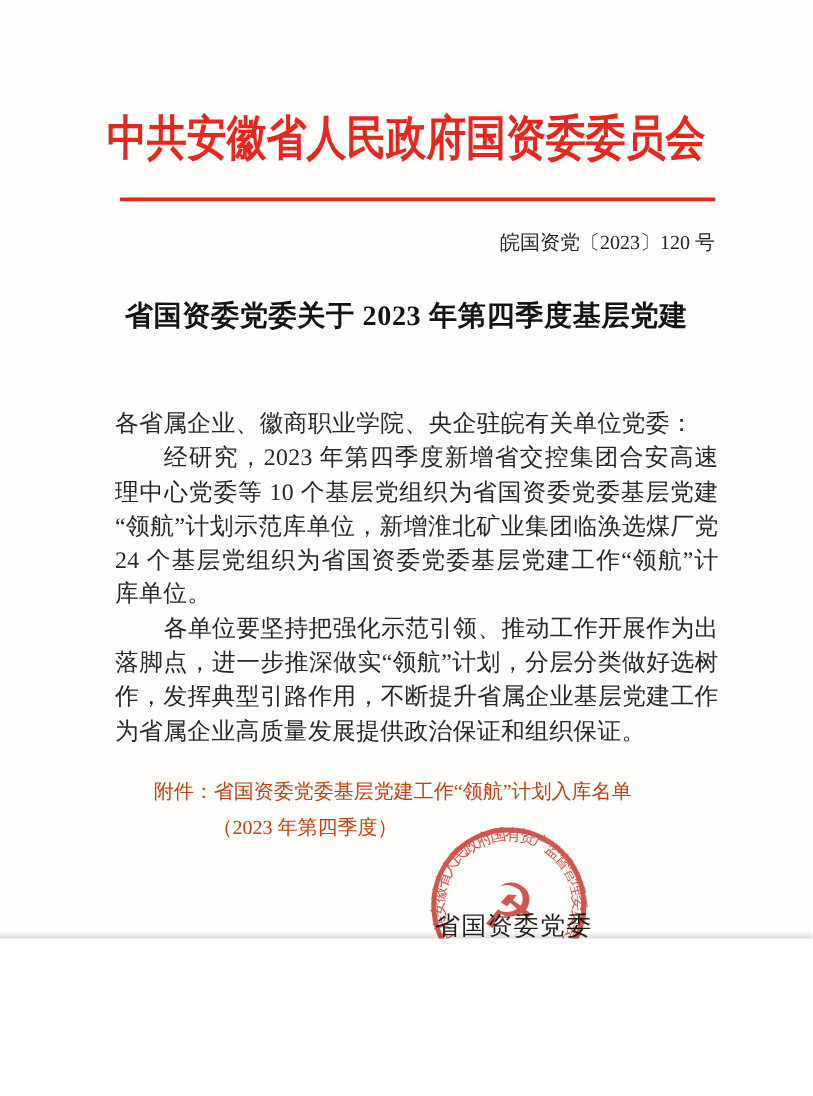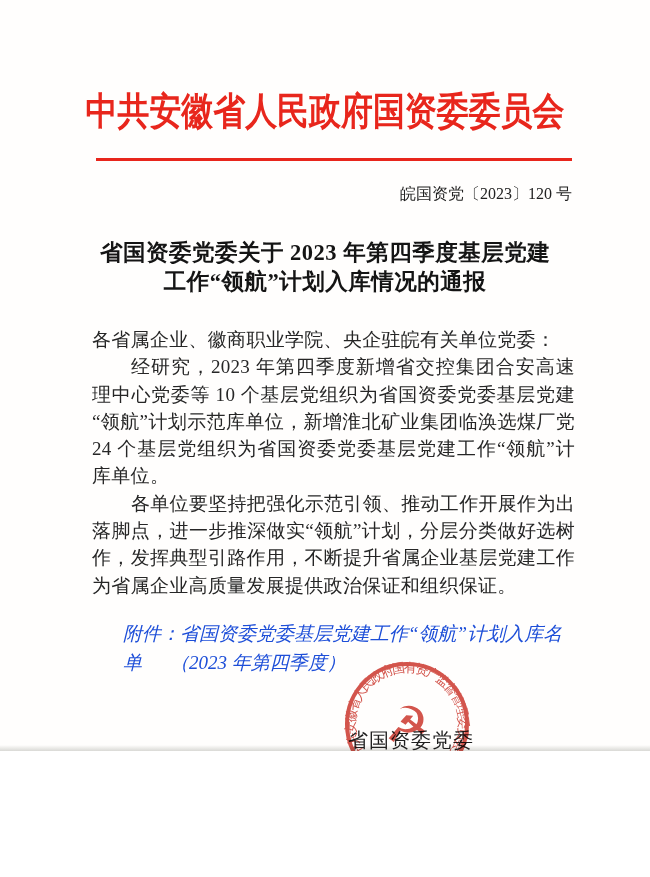--- a/index.html
+++ b/index.html
@@ -23,21 +23,21 @@
     position:absolute; top:238px; left:40px; width:570px; text-align:center;
     font-weight:bold; font-size:22.5px; line-height:29px; color:#141414; letter-spacing:0.5px;
   }
   .body-block{ position:absolute; top:326px; left:92px; width:483px; font-size:19px; color:#262626; }
   .bline{
     height:27.3px; line-height:27.3px; overflow:hidden;
     text-align:justify; text-align-last:justify; letter-spacing:0.3px;
   }
   .bline.noj{ text-align:center; text-align-last:left; }
   .bline.indent{ text-indent:39px; }
-  .attachment{ position:absolute; top:619px; left:92px; width:483px; font-size:19px; color:#1d4ed8;font-style:italic; }
+  .attachment{ position:absolute; top:619px; left:92px; width:483px; font-size:16px; color:#c2410c; }
   .att1{ padding-left:31px; height:29px; line-height:29px; }
   .att2{ padding-left:78px; height:29px; line-height:29px; }
   .signer{ position:absolute; top:727px; left:348px; font-size:20px; letter-spacing:1px; color:#1f1f1f; z-index:1; }
   .date{ position:absolute; top:755px; left:338px; font-size:19px; color:#1f1f1f; z-index:1; }
   .page-number{ position:absolute; top:781px; left:516px; font-size:14px; letter-spacing:2px; color:#333; }
   .seal{
     position:absolute; top:655px; left:337px; width:141px; height:140px;
     mix-blend-mode:multiply; opacity:0.92; z-index:2; pointer-events:none;
   }
   .seal text{ font-family:"Liberation Serif","DejaVu Serif",serif; }
@@ -49,21 +49,20 @@
 <div class="page">
 
   <div class="org-title">中共安徽省人民政府国资委委员会</div>
 
   <div class="red-line"></div>
 
   <div class="doc-number">皖国资党〔2023〕120 号</div>
 
   <div class="doc-title">
     <div>省国资委党委关于 2023 年第四季度基层党建</div>
-    <div>工作“领航”计划入库情况的通报</div>
   </div>
 
   <div class="body-block">
     <div class="bline noj">各省属企业、徽商职业学院、央企驻皖有关单位党委：</div>
     <div class="bline indent">经研究，2023 年第四季度新增省交控集团合安高速公路管</div>
     <div class="bline">理中心党委等 10 个基层党组织为省国资委党委基层党建工作</div>
     <div class="bline">“领航”计划示范库单位，新增淮北矿业集团临涣选煤厂党委等</div>
     <div class="bline">24 个基层党组织为省国资委党委基层党建工作“领航”计划培育</div>
     <div class="bline noj">库单位。</div>
     <div class="bline indent">各单位要坚持把强化示范引领、推动工作开展作为出发点和</div>

